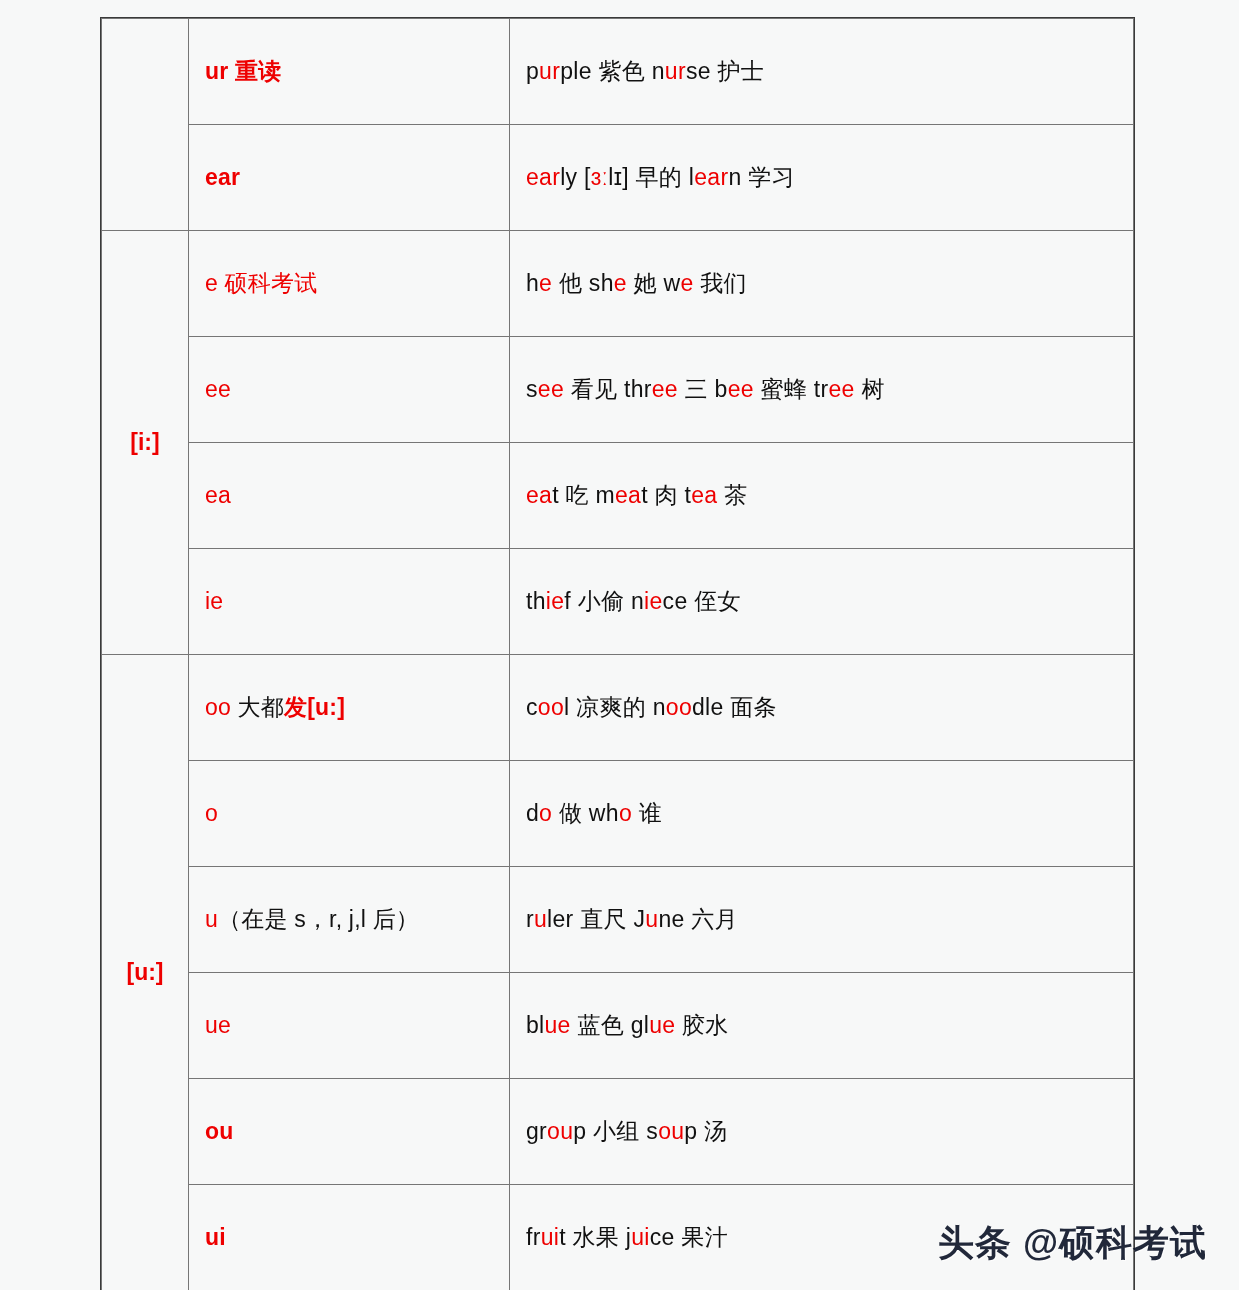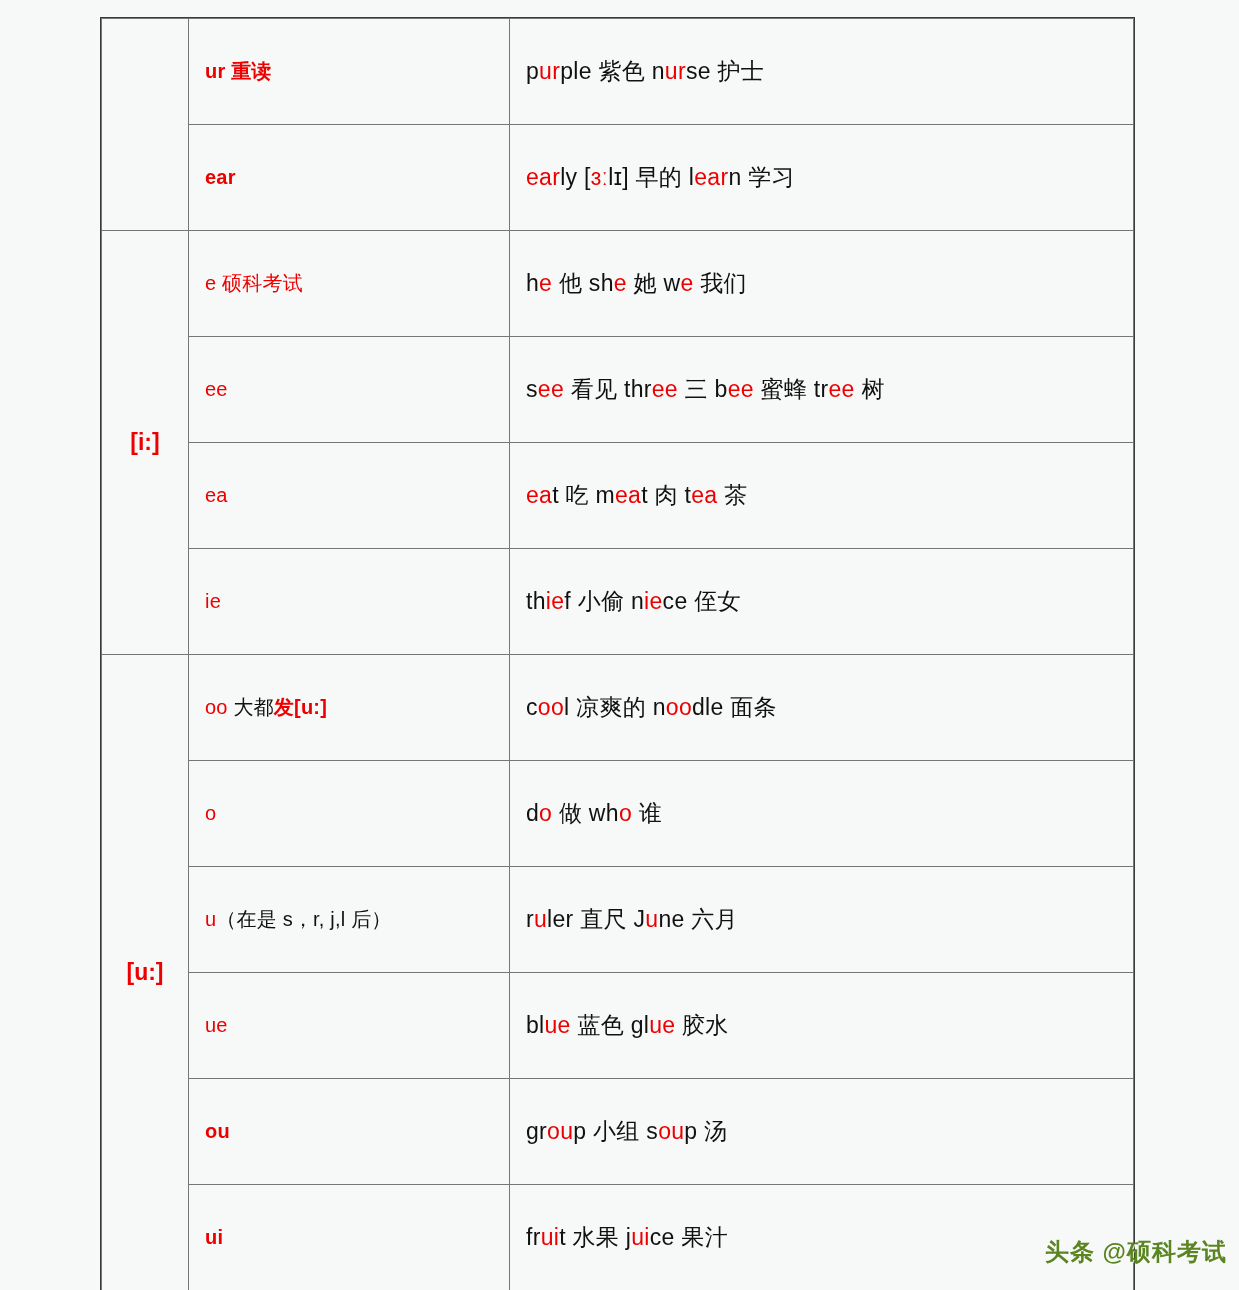--- a/index.html
+++ b/index.html
@@ -43,44 +43,44 @@
   .col-words  { width: 624px; }
 
   td.sound-cell {
     text-align: center;
     color: #ee0000;
     font-weight: bold;
     font-size: 23px;
   }
 
   td.rule-cell {
-    font-size: 20px;
+    font-size: 23px;
     color: #ee0000;
     letter-spacing: 0.2px;
   }
 
   td.words-cell {
     font-size: 23px;
     color: #111111;
     letter-spacing: 0.3px;
   }
 
   .r { color: #ee0000; }
   .k { color: #111111; }
   .b { font-weight: bold; }
 
   .row-h { height: 106px; }
 
   #watermark {
     position: absolute;
-    right: 12px;
+    right: 32px;
     bottom: 22px;
-    font-size: 24px;
+    font-size: 36px;
     font-weight: bold;
-    color: #4d7c0f;
+    color: #0f172a;
     letter-spacing: 1px;
     white-space: nowrap;
     text-shadow: 1px 1px 0 rgba(255,255,255,0.85);
     opacity: 0.92;
   }
 </style>
 </head>
 <body>
 
 <table id="phonics-table">

